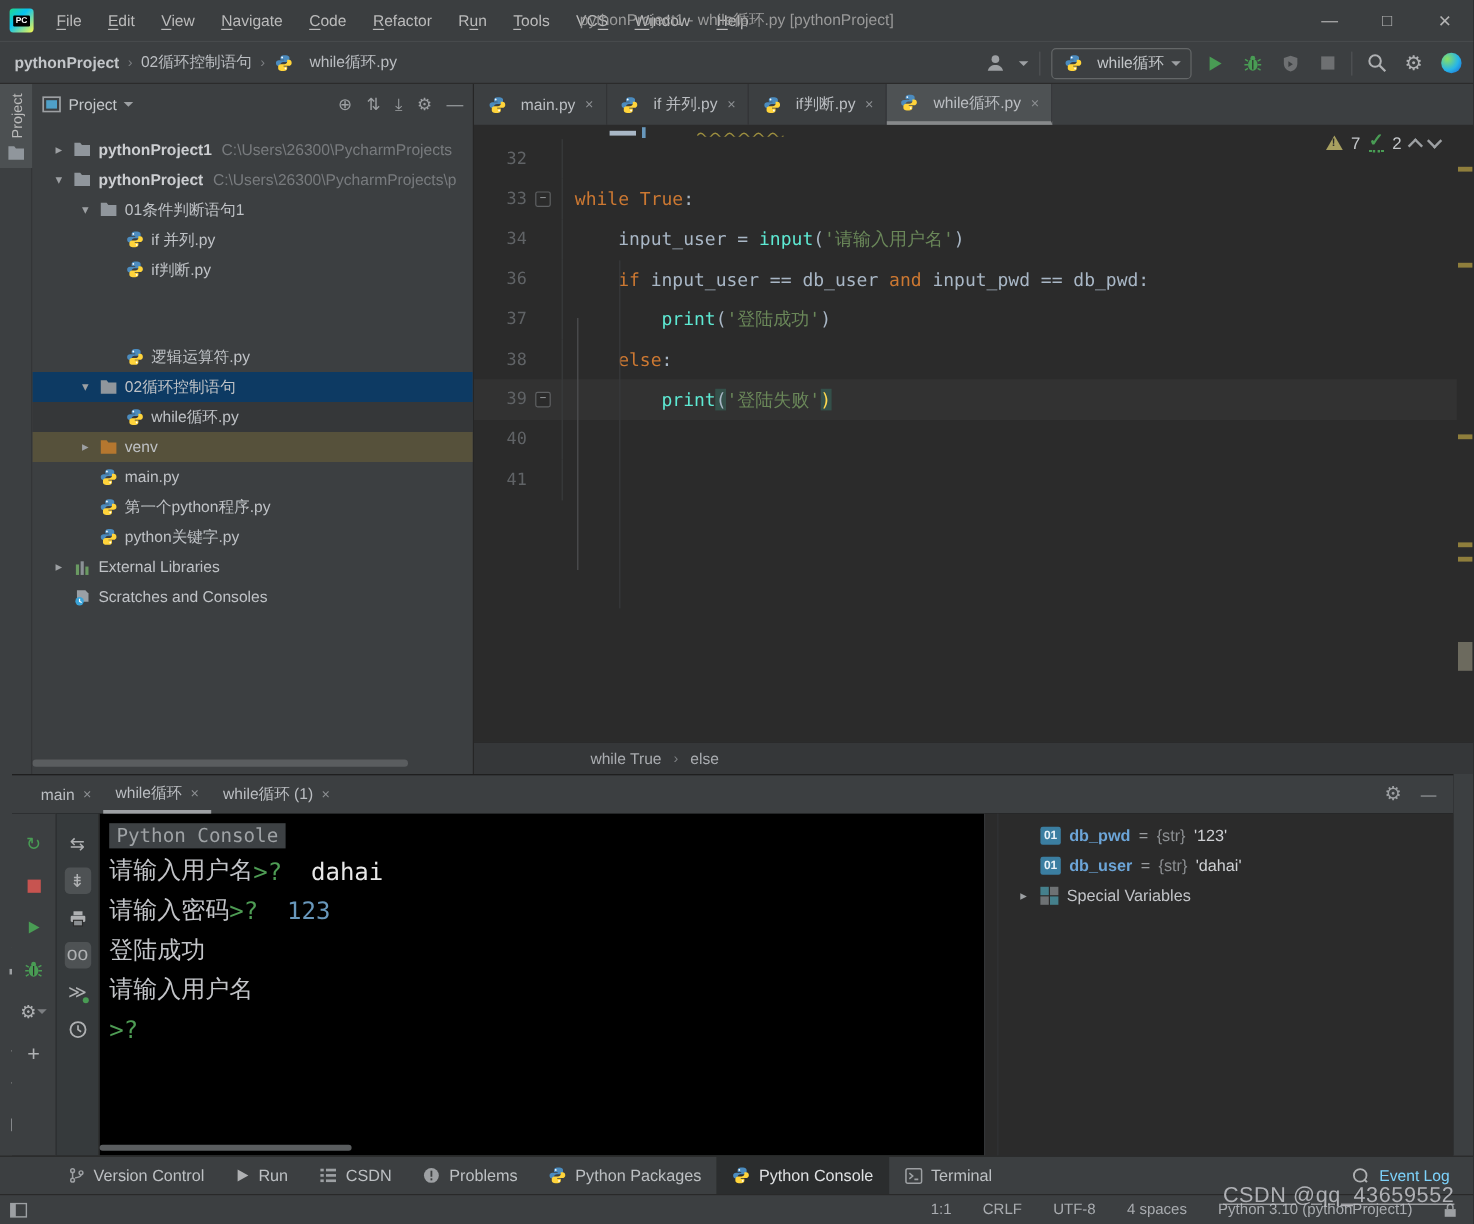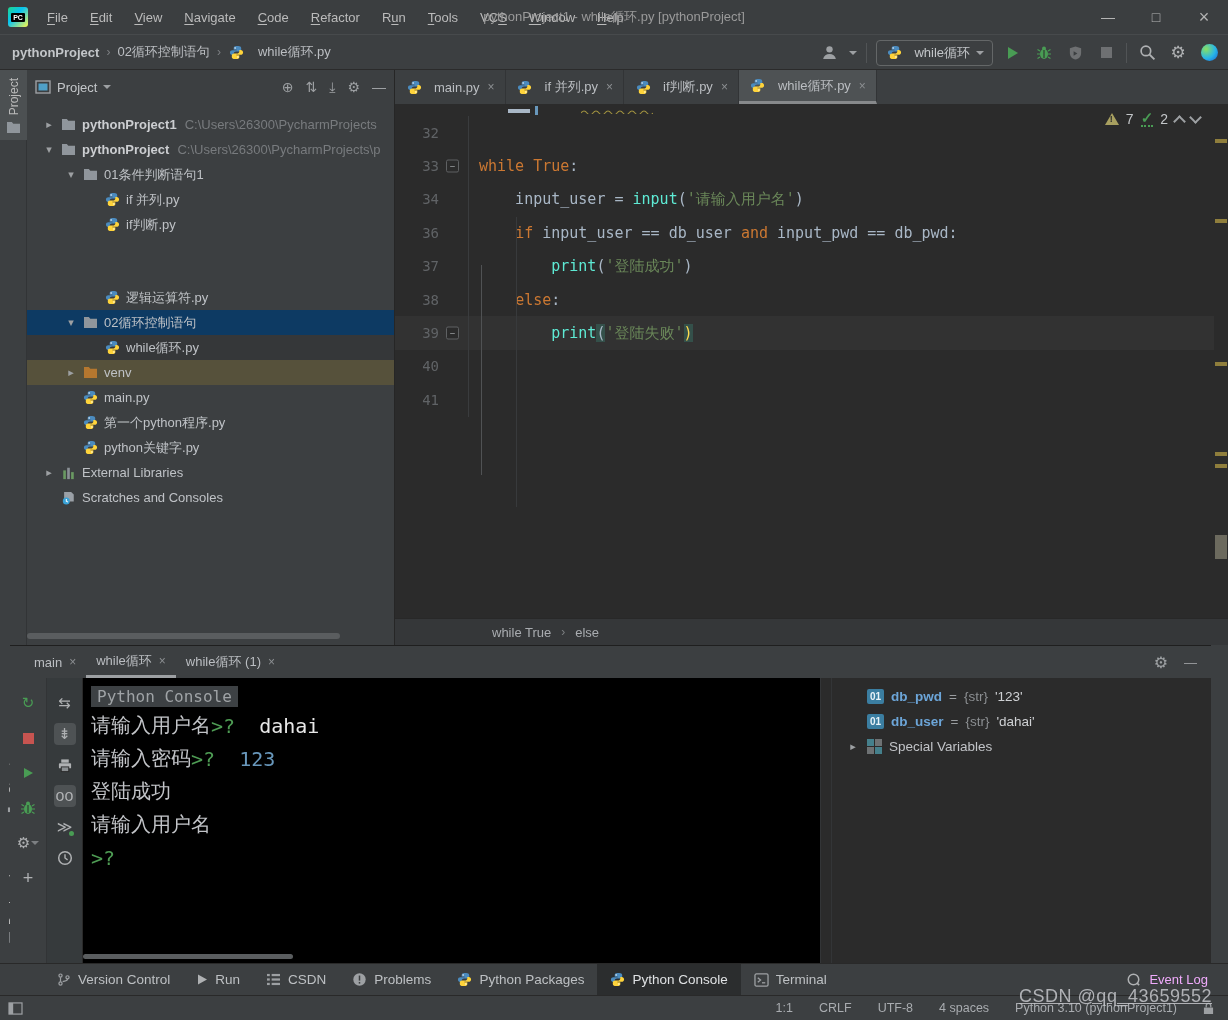--- a/index.html
+++ b/index.html
@@ -159,21 +159,21 @@
   .grid-ic{width:15px;height:15px;display:grid;grid-template-columns:7px 7px;grid-template-rows:7px 7px;gap:1px;}
   .grid-ic i{background:#6e7274;}
   .grid-ic i:nth-child(1){background:#45808c;}
   .grid-ic i:nth-child(4){background:#45808c;}
 
   
   .bottombar{position:absolute;left:0;top:963px;width:1228px;height:32px;background:#3c3f41;
              border-top:1px solid #292929;display:flex;align-items:center;box-sizing:border-box;padding-left:44px;}
   .bb-item{display:flex;align-items:center;gap:7px;height:100%;padding:0 13px;color:#bdc0c3;font-size:13.5px;}
   .bb-item.active{background:#2b2d2e;color:#dfe1e3;}
-  .bb-right{margin-left:auto;display:flex;align-items:center;gap:8px;padding-right:20px;color:#f0abfc;}
+  .bb-right{margin-left:auto;display:flex;align-items:center;gap:8px;padding-right:20px;color:#7dd3fc;}
 
   
   .statusbar{position:absolute;left:0;top:995px;width:1228px;height:25px;background:#3c3f41;
              border-top:1px solid #292929;display:flex;align-items:center;box-sizing:border-box;
              font-size:12.5px;color:#a9acb0;}
   .sb-left{margin-left:8px;display:flex;align-items:center;}
   .sb-right{margin-left:auto;display:flex;align-items:center;gap:26px;padding-right:14px;}
   .watermark{position:absolute;right:16px;top:986px;font-size:18px;color:rgba(196,198,202,0.85);
              letter-spacing:.5px;pointer-events:none;z-index:9;text-decoration:underline;}
   svg{display:block;}

